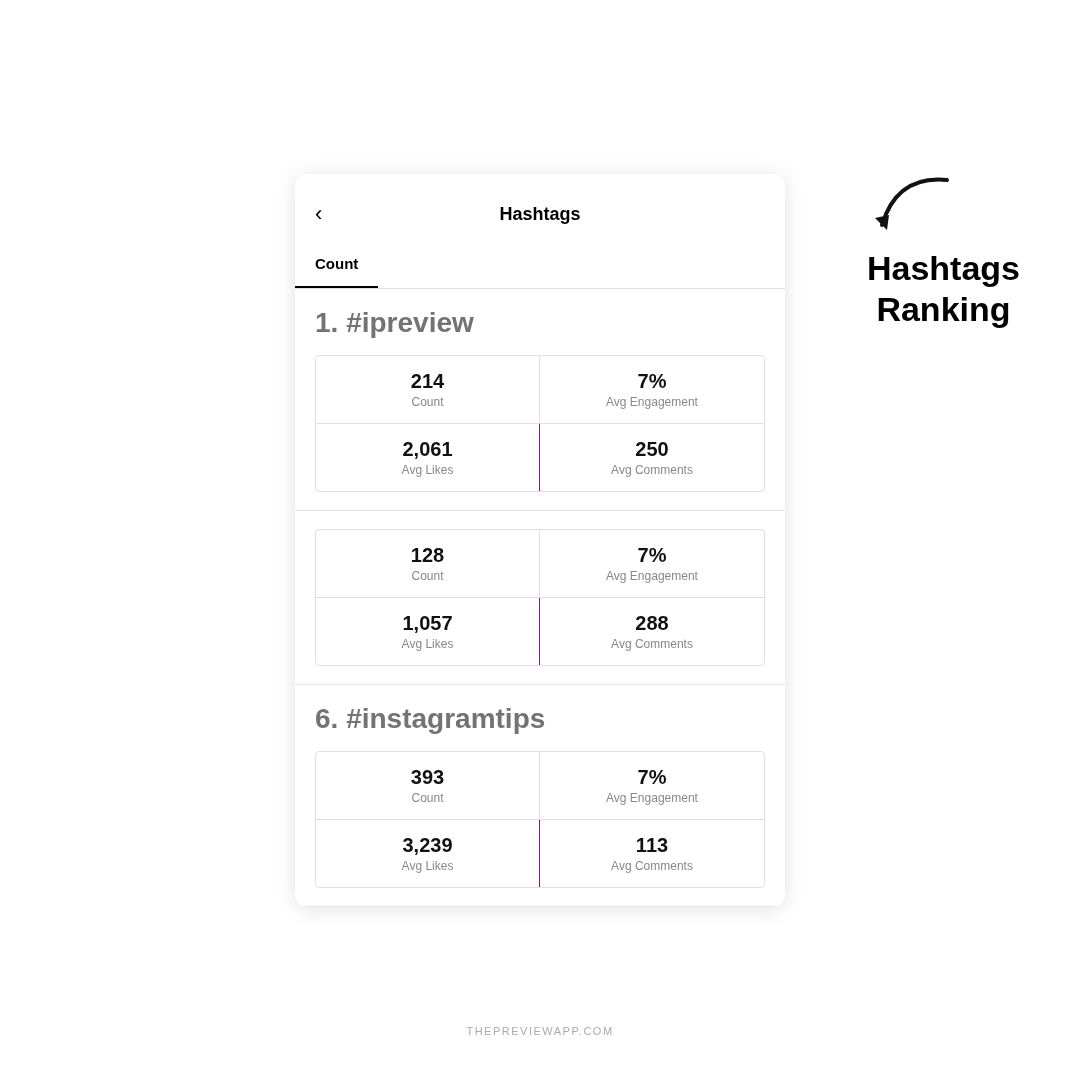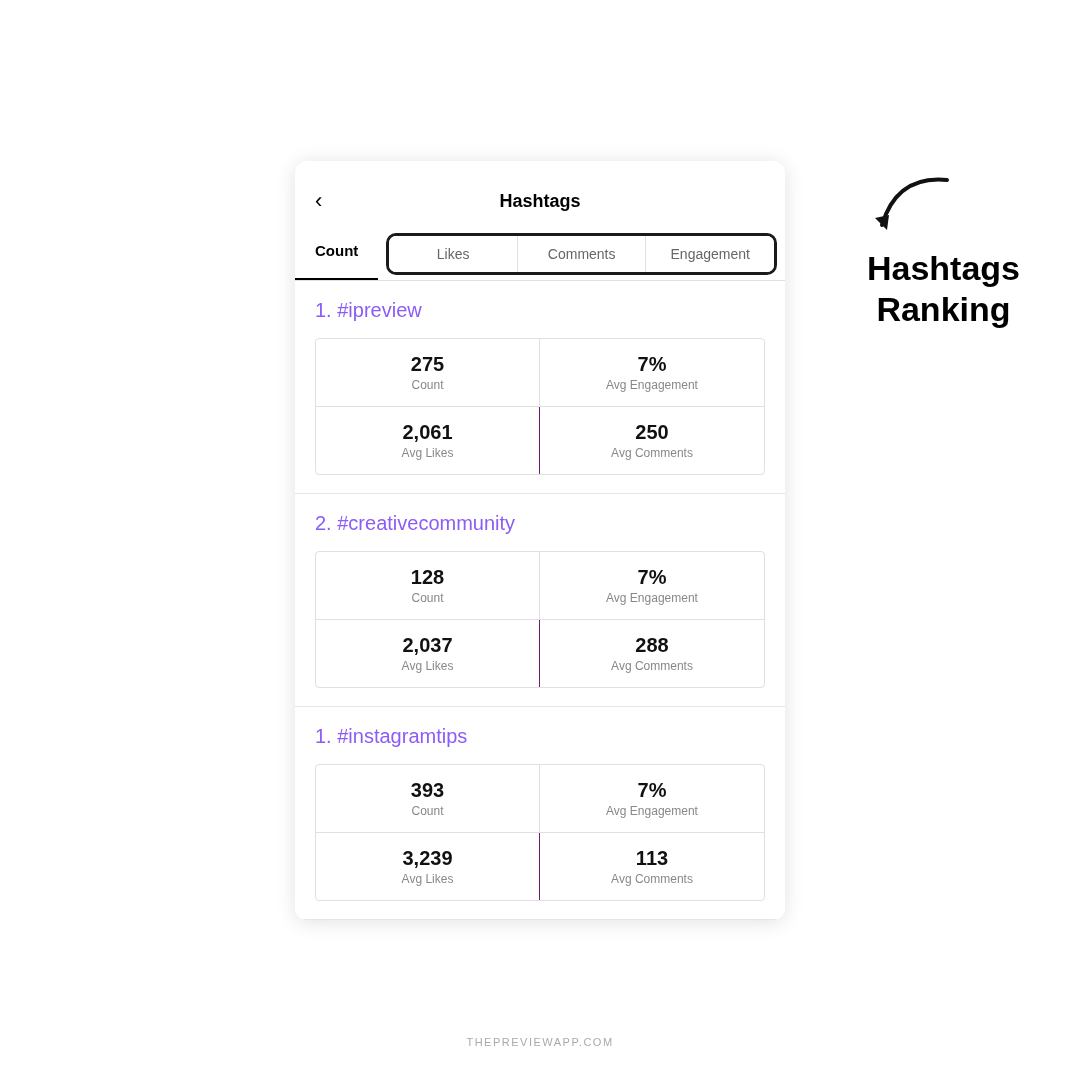--- a/index.html
+++ b/index.html
@@ -61,23 +61,23 @@
     }
 
     .hashtag-card {
       background: #fff;
       margin: 0;
       padding: 18px 20px;
       border-bottom: 1px solid #e5e5e5;
     }
 
     .hashtag-name {
-      font-size: 20px;
-      font-weight: 400;
-      color: #8b5cf6;
+      font-size: 28px;
+      font-weight: 700;
+      color: #737373;
       margin-bottom: 16px;
     }
 
     .stats-grid {
       display: grid;
       grid-template-columns: 1fr 1fr;
       gap: 0;
       border: 1px solid #e0e0e0;
       border-radius: 4px;
       overflow: hidden;
@@ -106,21 +106,21 @@
       display: block;
     }
 
     .footer-text {
       text-align: center;
       font-size: 11px;
       letter-spacing: 1.5px;
       color: #aaa;
       margin-top: 20px;
       position: absolute;
-      bottom: 32px;
+      bottom: 43px;
       left: 50%;
       transform: translateX(-50%);
       white-space: nowrap;
     }
 
     .nav-tabs-section {
       display: flex;
       align-items: stretch;
       background: #fff;
       border-bottom: 1px solid #e0e0e0;
@@ -168,75 +168,69 @@
 
     <div class="phone-header">
       <div class="nav-bar">
         <button class="back-btn">‹</button>
         <span class="page-title">Hashtags</span>
       </div>
     </div>
 
     <div class="nav-tabs-section">
       <div class="count-tab-item">Count</div>
-      <div class="outlined-tabs">
-        <div class="outlined-tab">Likes</div>
-        <div class="outlined-tab">Comments</div>
-        <div class="outlined-tab">Engagement</div>
-      </div>
     </div>
 
     <div class="content-area">
 
       <div class="hashtag-card">
         <div class="hashtag-name">1. #ipreview</div>
         <div class="stats-grid">
           <div class="stat-cell">
-            <span class="stat-value">275</span>
+            <span class="stat-value">214</span>
             <span class="stat-label">Count</span>
           </div>
           <div class="stat-cell">
             <span class="stat-value">7%</span>
             <span class="stat-label">Avg Engagement</span>
           </div>
           <div class="stat-cell">
             <span class="stat-value">2,061</span>
             <span class="stat-label">Avg Likes</span>
           </div>
           <div class="stat-cell">
             <span class="stat-value">250</span>
             <span class="stat-label">Avg Comments</span>
           </div>
         </div>
       </div>
 
       <div class="hashtag-card">
-        <div class="hashtag-name">2. #creativecommunity</div>
         <div class="stats-grid">
           <div class="stat-cell">
             <span class="stat-value">128</span>
             <span class="stat-label">Count</span>
           </div>
           <div class="stat-cell">
             <span class="stat-value">7%</span>
             <span class="stat-label">Avg Engagement</span>
           </div>
           <div class="stat-cell">
-            <span class="stat-value">2,037</span>
+            <span class="stat-value">1,057</span>
             <span class="stat-label">Avg Likes</span>
           </div>
           <div class="stat-cell">
             <span class="stat-value">288</span>
             <span class="stat-label">Avg Comments</span>
           </div>
         </div>
       </div>
 
       <div class="hashtag-card">
-        <div class="hashtag-name">1. #instagramtips</div>
+        <div class="hashtag-name">6. #instagramtips</div>
         <div class="stats-grid">
           <div class="stat-cell">
             <span class="stat-value">393</span>
             <span class="stat-label">Count</span>
           </div>
           <div class="stat-cell">
             <span class="stat-value">7%</span>
             <span class="stat-label">Avg Engagement</span>
           </div>
           <div class="stat-cell">

